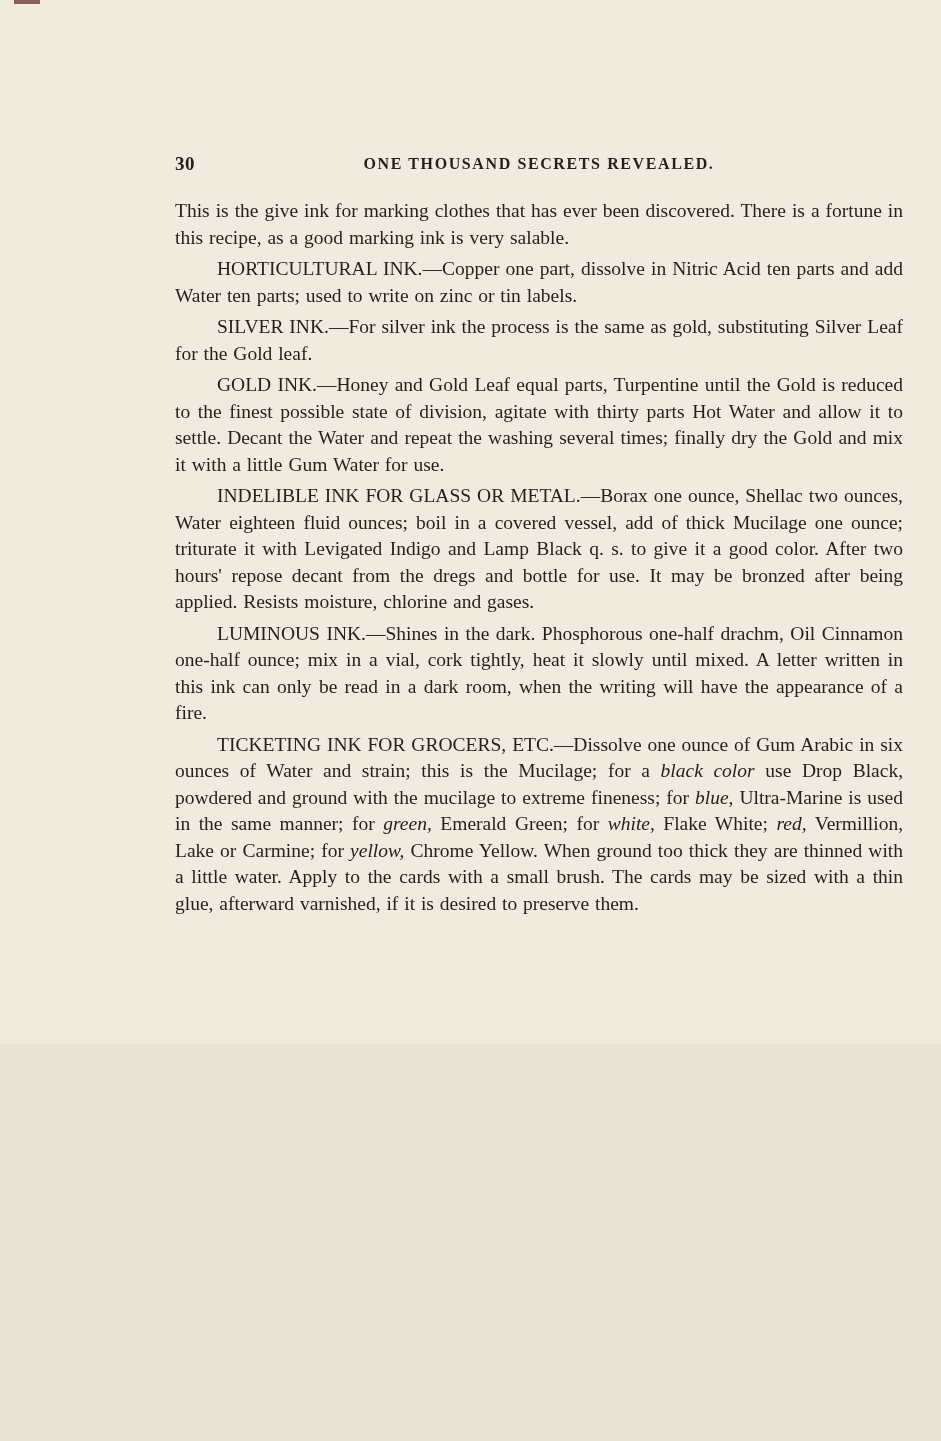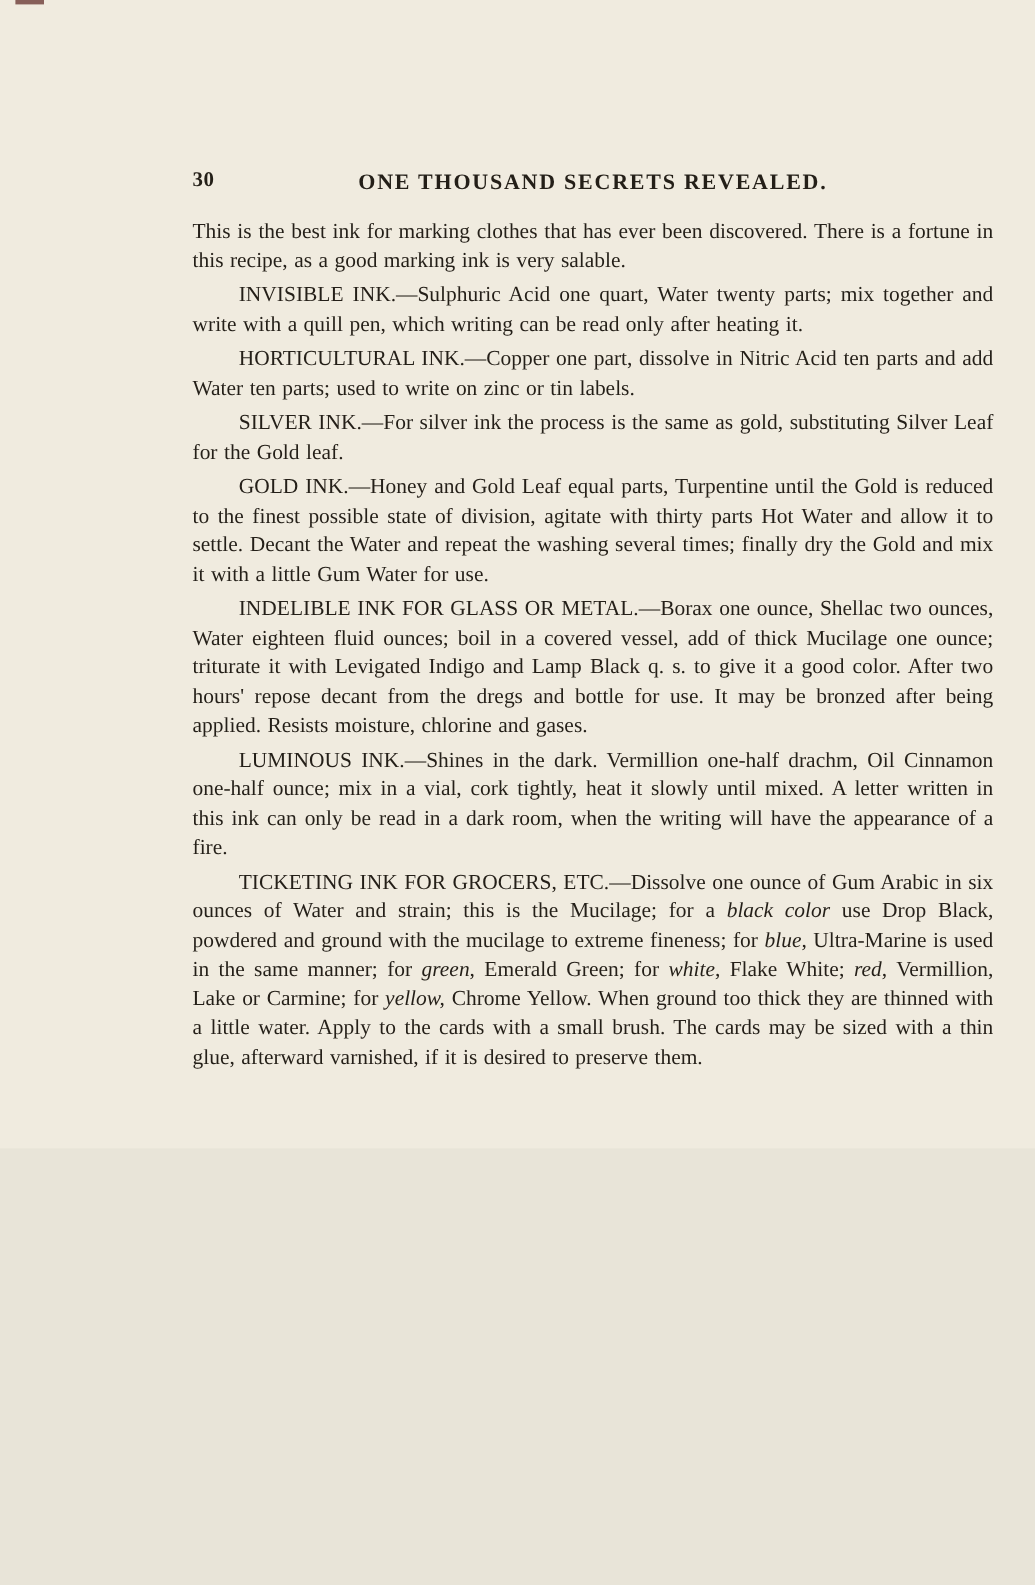--- a/index.html
+++ b/index.html
@@ -40,21 +40,21 @@
     position: absolute;
     left: 0;
     top: 1px;
     font-size: 19px;
     font-weight: 700;
     letter-spacing: 0.5px;
   }
   .running-title {
     display: block;
     text-align: center;
-    font-size: 20px;
+    font-size: 16px;
     font-weight: 700;
     letter-spacing: 1.6px;
     padding-top: 3px;
   }
   .page-body p.para {
     margin: 0 0 5px 0;
     font-size: 19.5px;
     line-height: 26.5px;
     text-align: justify;
     word-spacing: 1px;
@@ -68,22 +68,21 @@
 </head>
 <body>
 
 <div class="page" style="background: rgb(240, 235, 223); color: rgb(36, 31, 24);">
   <div class="scan-artifact"></div>
   <div class="page-header">
     <span class="page-number">30</span>
     <span class="running-title">ONE THOUSAND SECRETS REVEALED.</span>
   </div>
   <div class="page-body">
-      <p class="para"><span>This is the best ink for marking clothes that has ever been discovered. There is a fortune in this recipe, as a good marking ink is very salable.</span></p>
-      <p class="para indent"><span>INVISIBLE INK.—Sulphuric Acid one quart, Water twenty parts; mix together and write with a quill pen, which writing can be read only after heating it.</span></p>
+      <p class="para"><span>This is the give ink for marking clothes that has ever been discovered. There is a fortune in this recipe, as a good marking ink is very salable.</span></p>
       <p class="para indent"><span>HORTICULTURAL INK.—Copper one part, dissolve in Nitric Acid ten parts and add Water ten parts; used to write on zinc or tin labels.</span></p>
       <p class="para indent"><span>SILVER INK.—For silver ink the process is the same as gold, substituting Silver Leaf for the Gold leaf.</span></p>
       <p class="para indent"><span>GOLD INK.—Honey and Gold Leaf equal parts, Turpentine until the Gold is reduced to the finest possible state of division, agitate with thirty parts Hot Water and allow it to settle. Decant the Water and repeat the washing several times; finally dry the Gold and mix it with a little Gum Water for use.</span></p>
       <p class="para indent"><span>INDELIBLE INK FOR GLASS OR METAL.—Borax one ounce, Shellac two ounces, Water eighteen fluid ounces; boil in a covered vessel, add of thick Mucilage one ounce; triturate it with Levigated Indigo and Lamp Black q. s. to give it a good color. After two hours' repose decant from the dregs and bottle for use. It may be bronzed after being applied. Resists moisture, chlorine and gases.</span></p>
-      <p class="para indent"><span>LUMINOUS INK.—Shines in the dark. Vermillion one-half drachm, Oil Cinnamon one-half ounce; mix in a vial, cork tightly, heat it slowly until mixed. A letter written in this ink can only be read in a dark room, when the writing will have the appearance of a fire.</span></p>
+      <p class="para indent"><span>LUMINOUS INK.—Shines in the dark. Phosphorous one-half drachm, Oil Cinnamon one-half ounce; mix in a vial, cork tightly, heat it slowly until mixed. A letter written in this ink can only be read in a dark room, when the writing will have the appearance of a fire.</span></p>
       <p class="para indent"><span>TICKETING INK FOR GROCERS, ETC.—Dissolve one ounce of Gum Arabic in six ounces of Water and strain; this is the Mucilage; for a </span><em>black color</em><span> use Drop Black, powdered and ground with the mucilage to extreme fineness; for </span><em>blue,</em><span> Ultra-Marine is used in the same manner; for </span><em>green,</em><span> Emerald Green; for </span><em>white,</em><span> Flake White; </span><em>red,</em><span> Vermillion, Lake or Carmine; for </span><em>yellow,</em><span> Chrome Yellow. When ground too thick they are thinned with a little water. Apply to the cards with a small brush. The cards may be sized with a thin glue, afterward varnished, if it is desired to preserve them.</span></p>
     </div>
 </div>
 
 </body></html>

